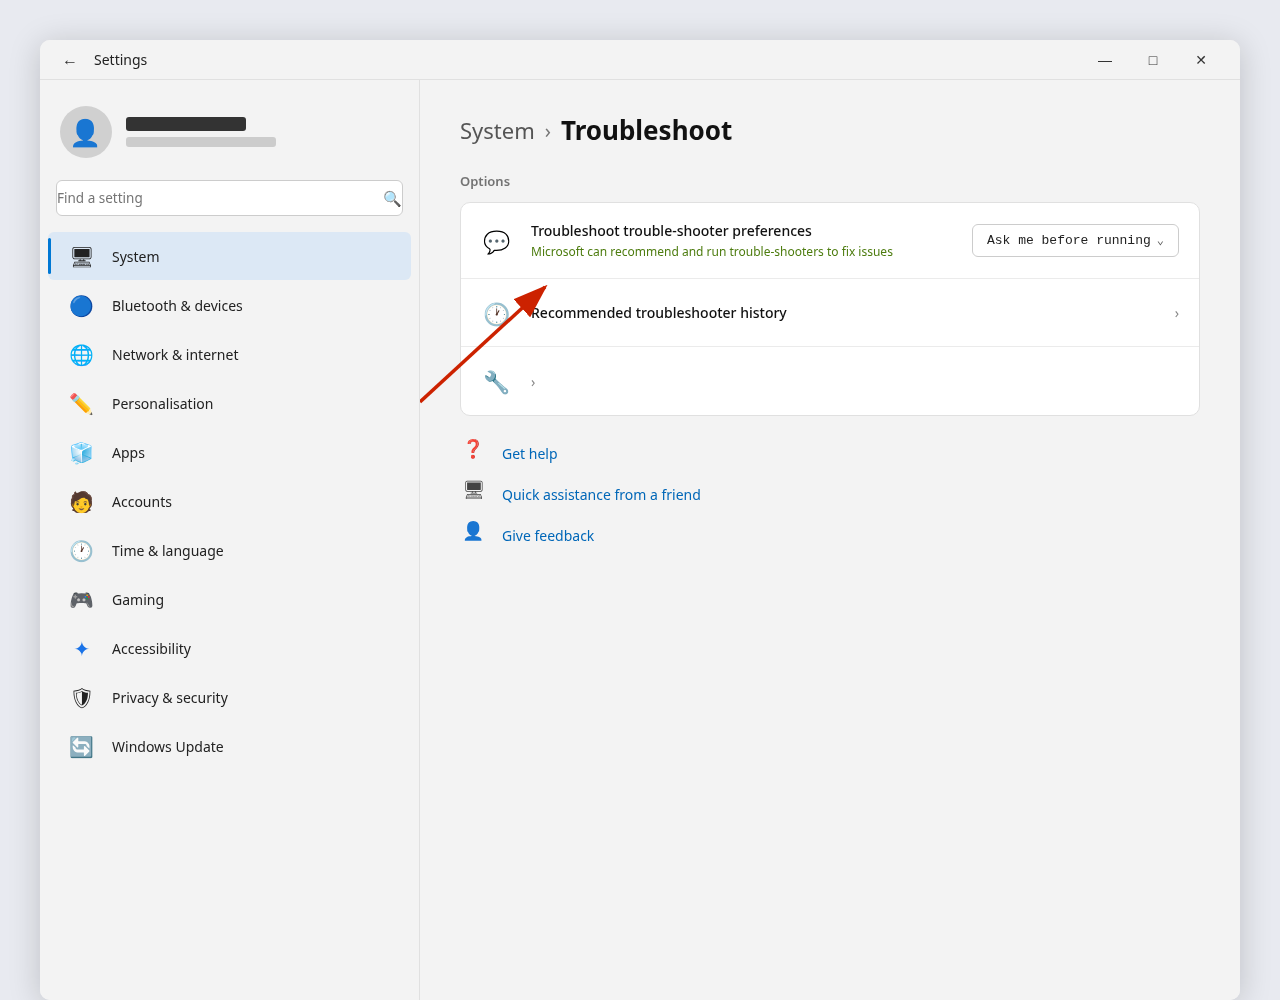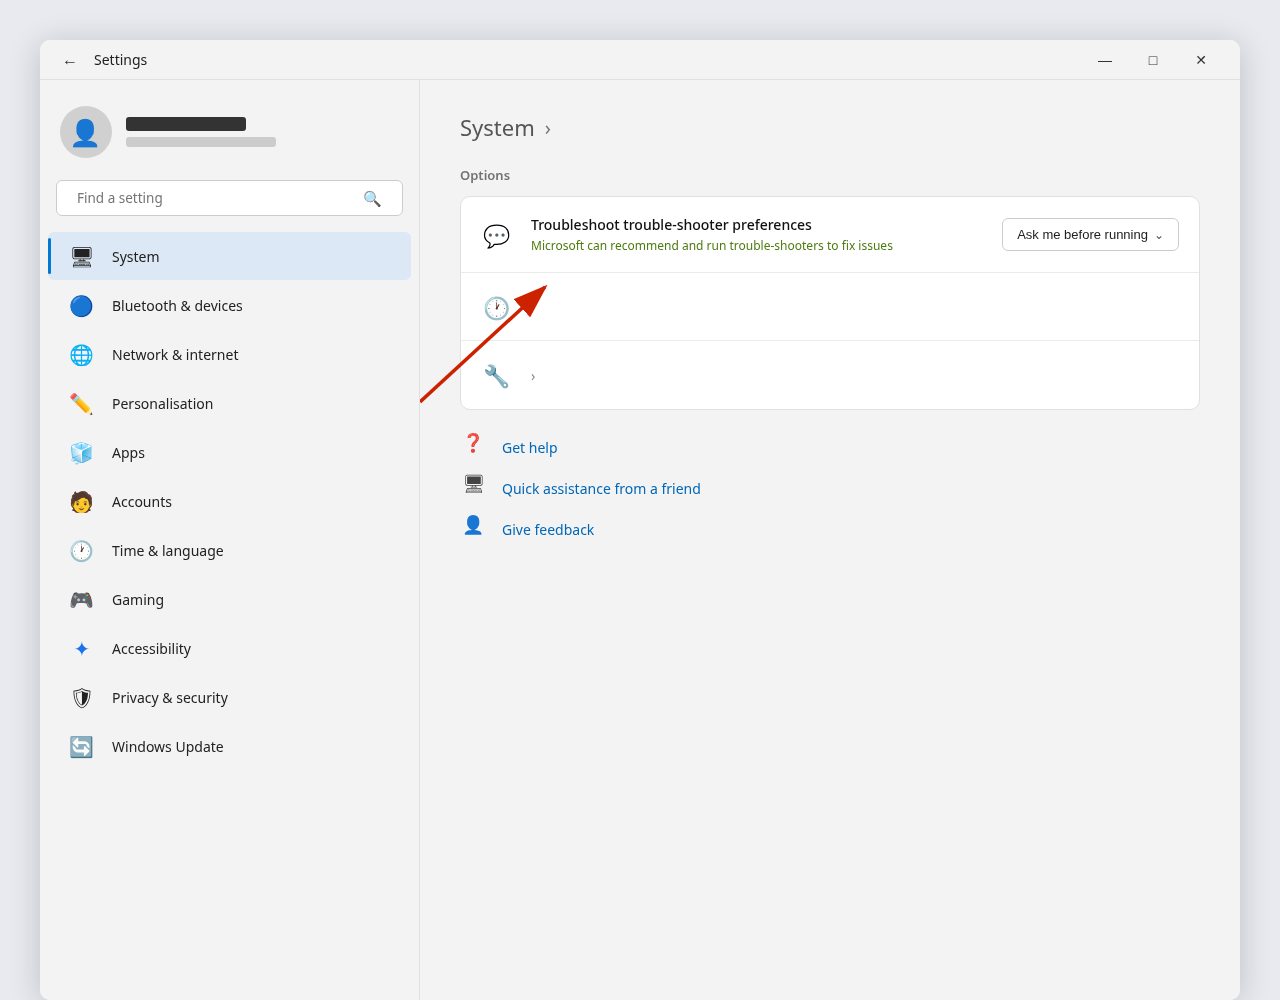--- a/index.html
+++ b/index.html
@@ -97,21 +97,21 @@
       width: 150px; height: 10px;
       background: #ccc;
       border-radius: 3px;
     }
     .search-box {
       margin: 4px 16px 16px 16px;
       display: flex; align-items: center;
       background: #fff;
       border: 1px solid #ccc;
       border-radius: 6px;
-      padding: 7px 20px;
+      padding: 7px 0;
       gap: 8px;
     }
     .search-box input {
       border: none;
       outline: none;
       background: transparent;
       font-size: 13.5px;
       color: #555;
       flex: 1;
       font-family: inherit;
@@ -200,21 +200,21 @@
     .dropdown-btn {
       display: flex; align-items: center; gap: 6px;
       background: #fff;
       border: 1px solid #ccc;
       border-radius: 6px;
       padding: 8px 14px;
       font-size: 13px;
       color: #222;
       cursor: pointer;
       white-space: nowrap;
-      font-family: Liberation Sans, sans-serif;
+      font-family: Liberation Mono, monospace;
     }
     .chevron { font-size: 12px; color: #555; }
     .card-chevron { color: #888; font-size: 14px; }
     .links-section {
       margin-top: 16px;
       display: flex; flex-direction: column; gap: 10px;
     }
     .link-item {
       display: flex; align-items: center; gap: 14px;
       cursor: pointer;
@@ -324,20 +324,21 @@
         </div>
       </nav>
     </div>
 
     <div class="main">
       <div class="main-wrapper" style="position:relative;">
 
         <div class="breadcrumb">
           <span class="breadcrumb-system">System</span>
           <span class="breadcrumb-sep">›</span>
+          <span class="breadcrumb-current">Troubleshoot</span>
         </div>
 
         <div class="section-title">Options</div>
 
         <div class="card-group">
 
           <div class="card-item">
             <span class="card-icon">💬</span>
             <div class="card-text">
               <div class="card-label">Troubleshoot trouble-shooter preferences</div>
@@ -346,20 +347,23 @@
             <div class="card-action">
               <button class="dropdown-btn">
                 <span>Ask me before running</span>
                 <span class="chevron">⌄</span>
               </button>
             </div>
           </div>
 
           <div class="card-item">
             <span class="card-icon">🕐</span>
+            <div class="card-text">
+              <div class="card-label">Recommended troubleshooter history</div>
+            </div>
             <div class="card-action">
               <span class="card-chevron">›</span>
             </div>
           </div>
 
           <div class="card-item">
             <span class="card-icon">🔧</span>
             <div class="card-action">
               <span class="card-chevron">›</span>
             </div>

